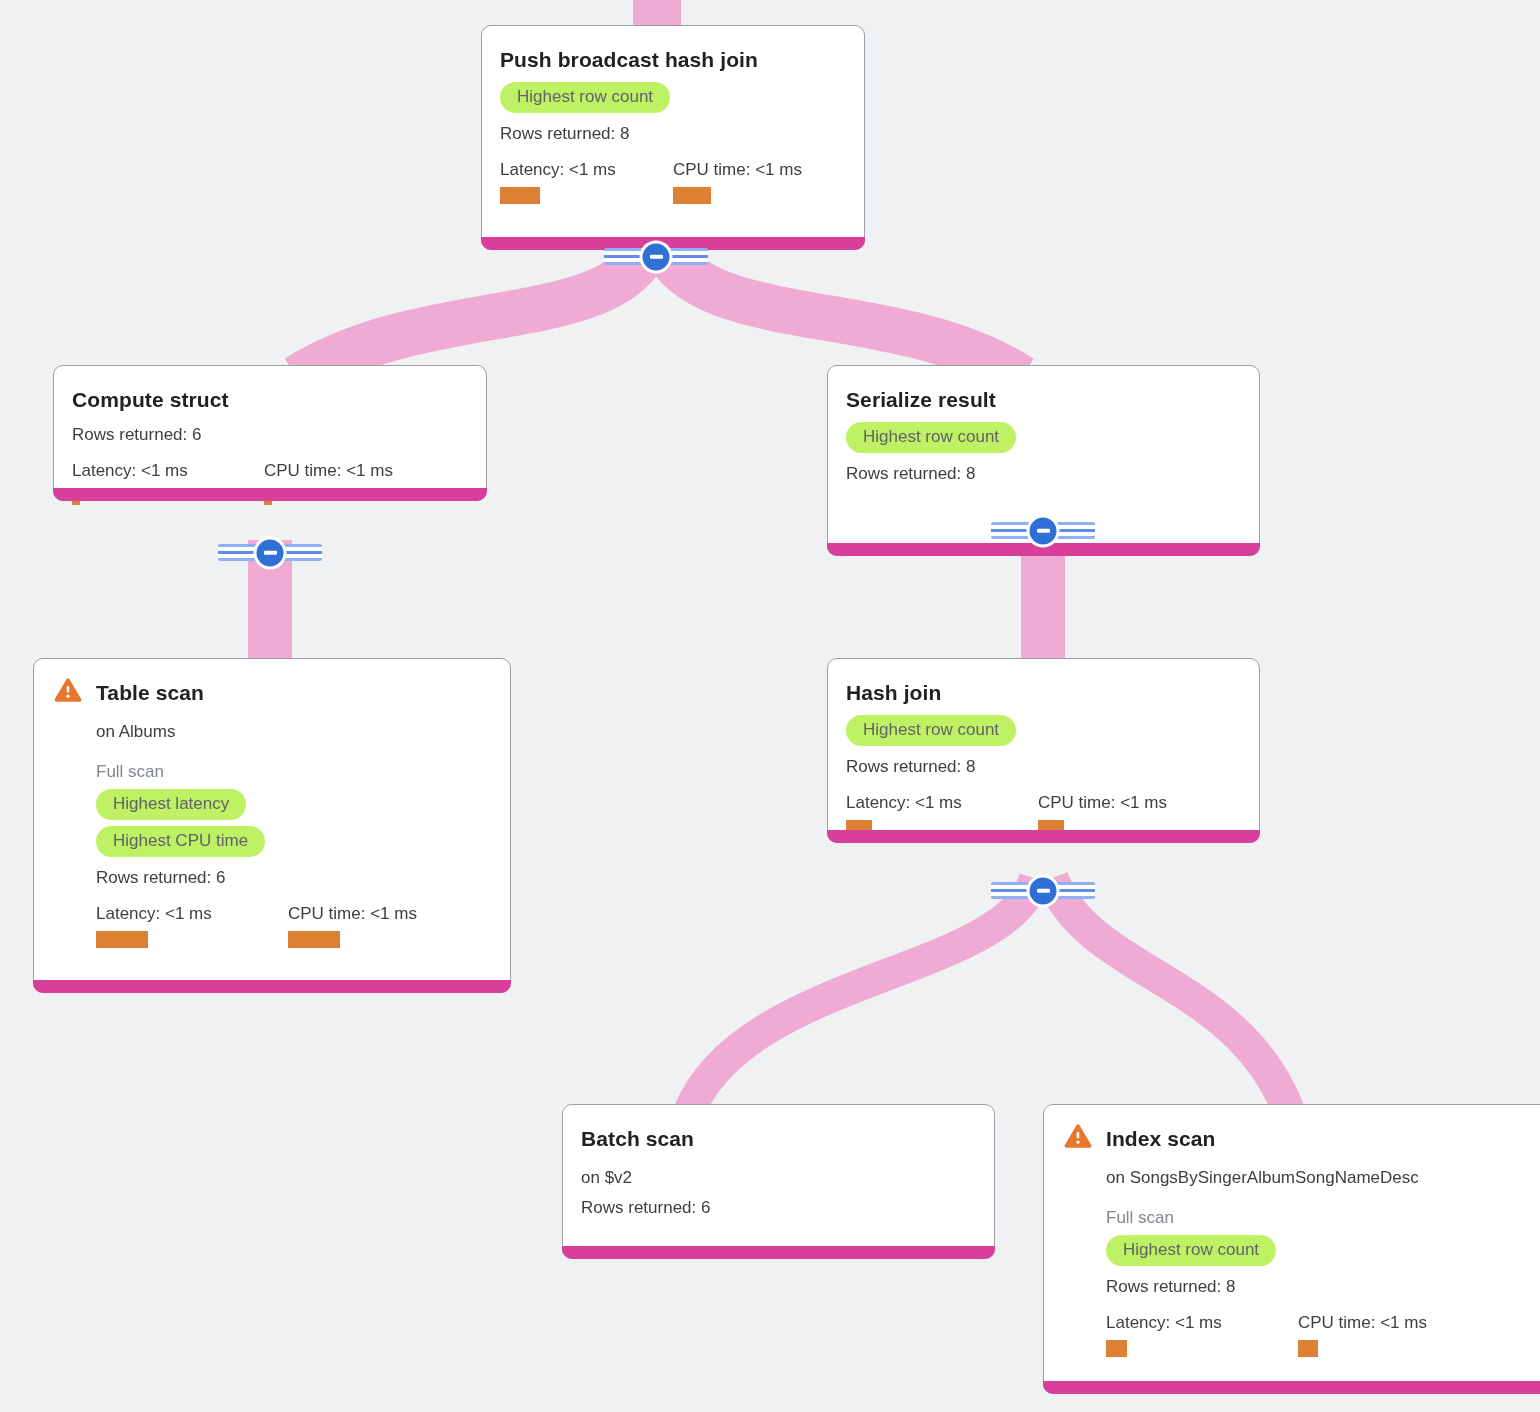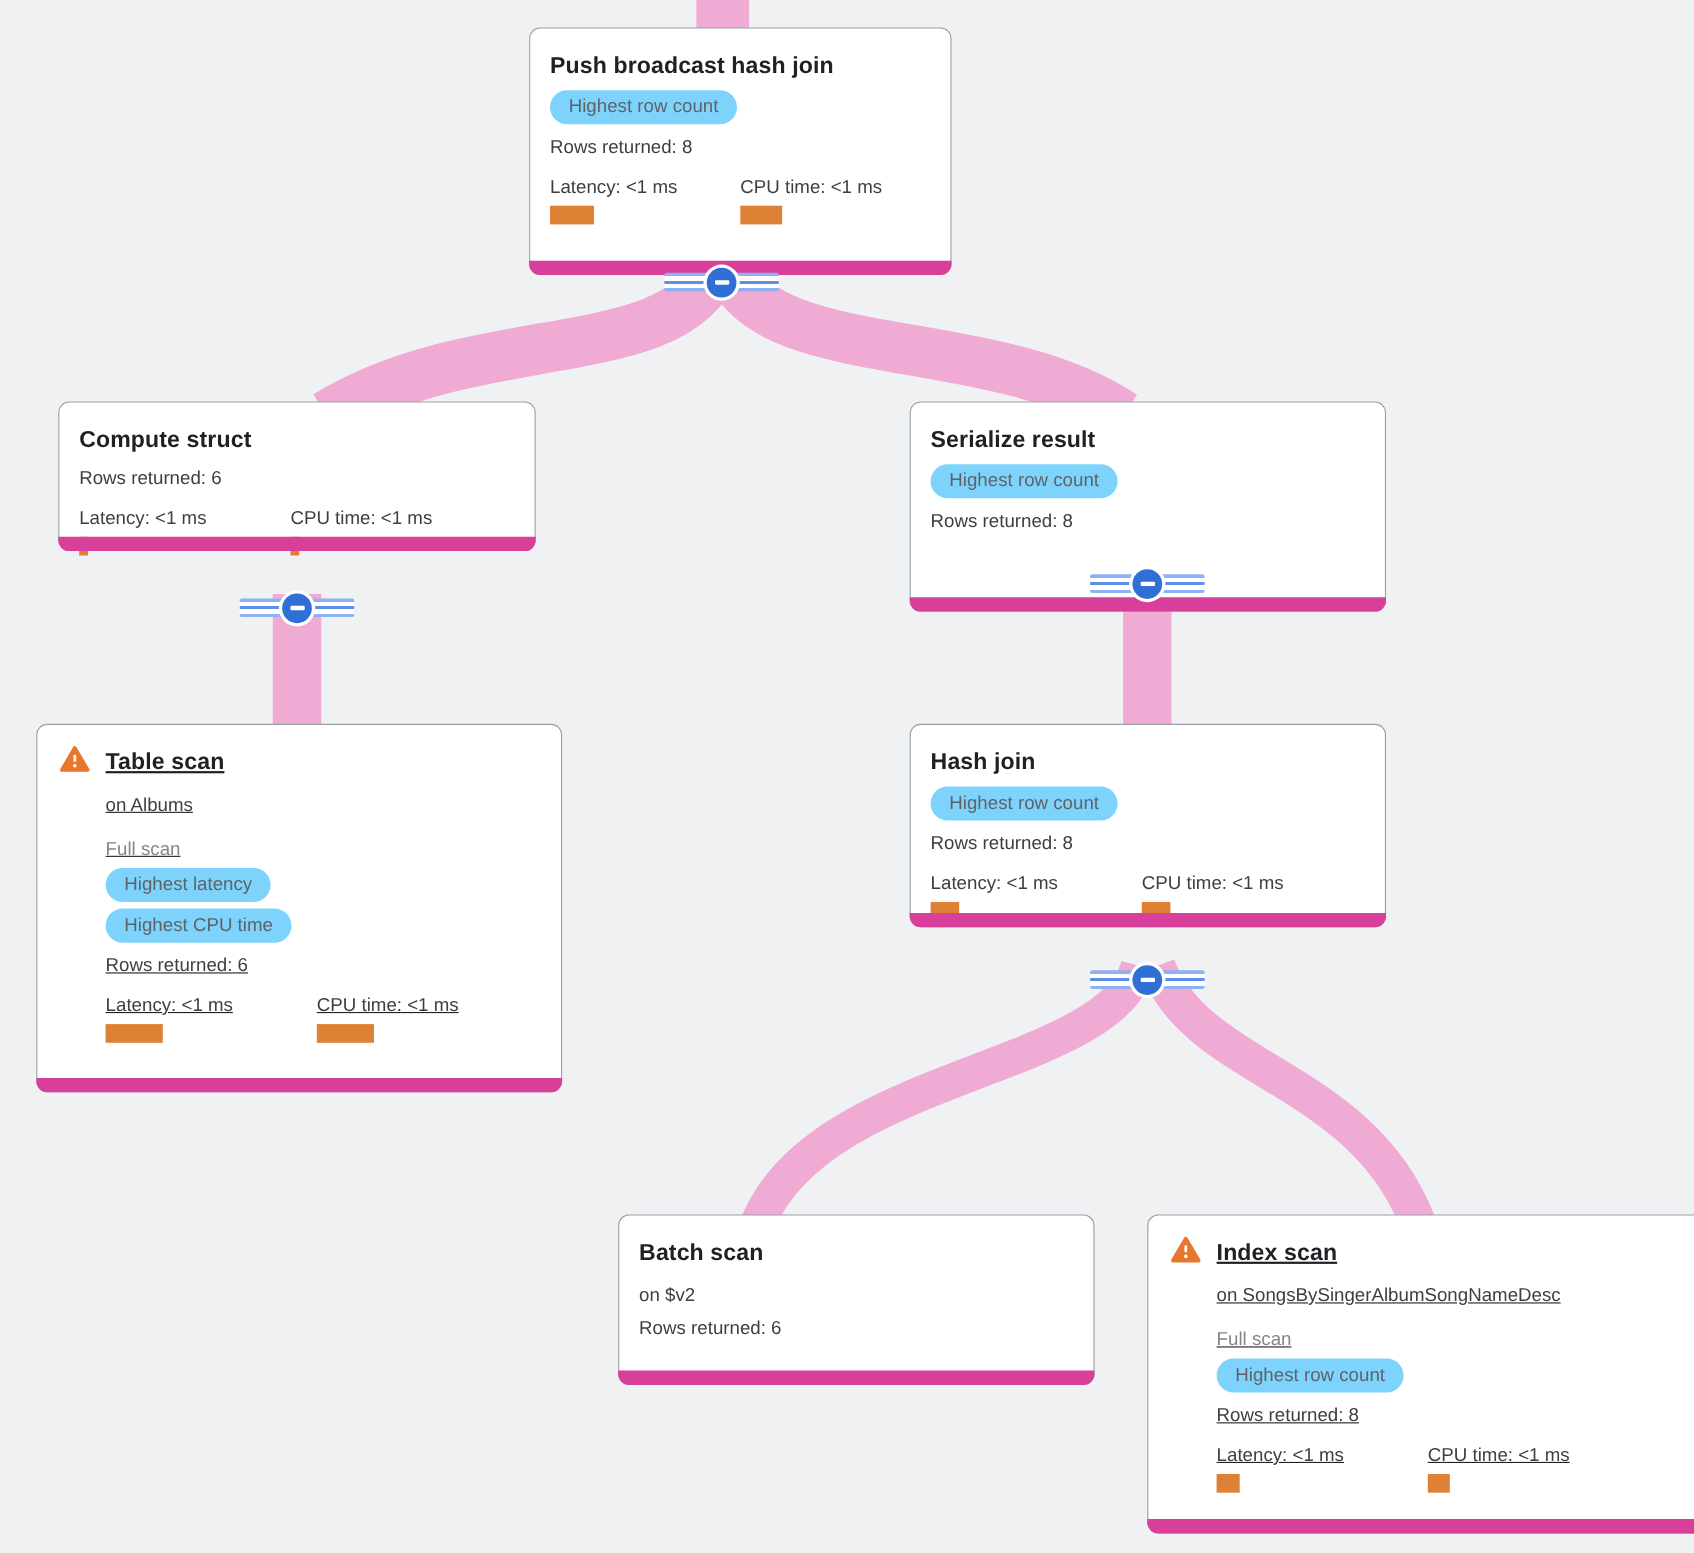--- a/index.html
+++ b/index.html
@@ -2,28 +2,28 @@
 <html><head>
 <meta charset="utf-8">
 <style>
   html,body{margin:0;padding:0;}
   body{background:#F0F1F2;font-family:"Liberation Sans",sans-serif;}
   #canvas{position:relative;width:1540px;height:1412px;overflow:hidden;background:#F0F1F2;}
   svg.links{position:absolute;left:0;top:0;z-index:1;}
 
   .card{position:absolute;z-index:2;background:#fff;border:1px solid #9AA0A6;border-radius:10px;
         box-sizing:border-box;padding:16px 18px 0 18px;color:#202124;}
-  .card.warn{padding-left:62px;text-decoration:underline;}
+  .card.warn{padding-left:62px;}
   .bottombar{position:absolute;left:-1px;right:-1px;bottom:-1px;height:13px;background:#D83F9A;
         border-radius:0 0 10px 10px;}
   .title{font-size:21px;font-weight:600;letter-spacing:.1px;margin:6px 0 10px 0;color:#202124;}
   .sub{font-size:17px;color:#3C4043;margin:14px 0 4px 0;line-height:26px;}
   .muted{color:#80868B;}
   .badge-row{margin:4px 0 6px 0;}
-  .badge{display:inline-block;background:#7dd3fc;color:#5F6368;font-size:17px;font-weight:500;
+  .badge{display:inline-block;background:#bef264;color:#5F6368;font-size:17px;font-weight:500;
         padding:5px 17px 6px 17px;border-radius:18px;}
   .rows{font-size:17px;color:#3C4043;margin:8px 0 2px 0;line-height:26px;}
   .metrics{display:flex;margin-top:12px;}
   .metric{width:192px;}
   .mlabel{font-size:17px;color:#3C4043;line-height:21px;}
   .bar{height:17px;background:#DE8135;margin-top:7px;}
   .warn-icon{position:absolute;left:20px;top:18px;}
 
   .collapse{position:absolute;z-index:3;width:104px;height:17px;}
   .rail{position:absolute;left:0;top:0;right:0;bottom:0;border-radius:2px;

